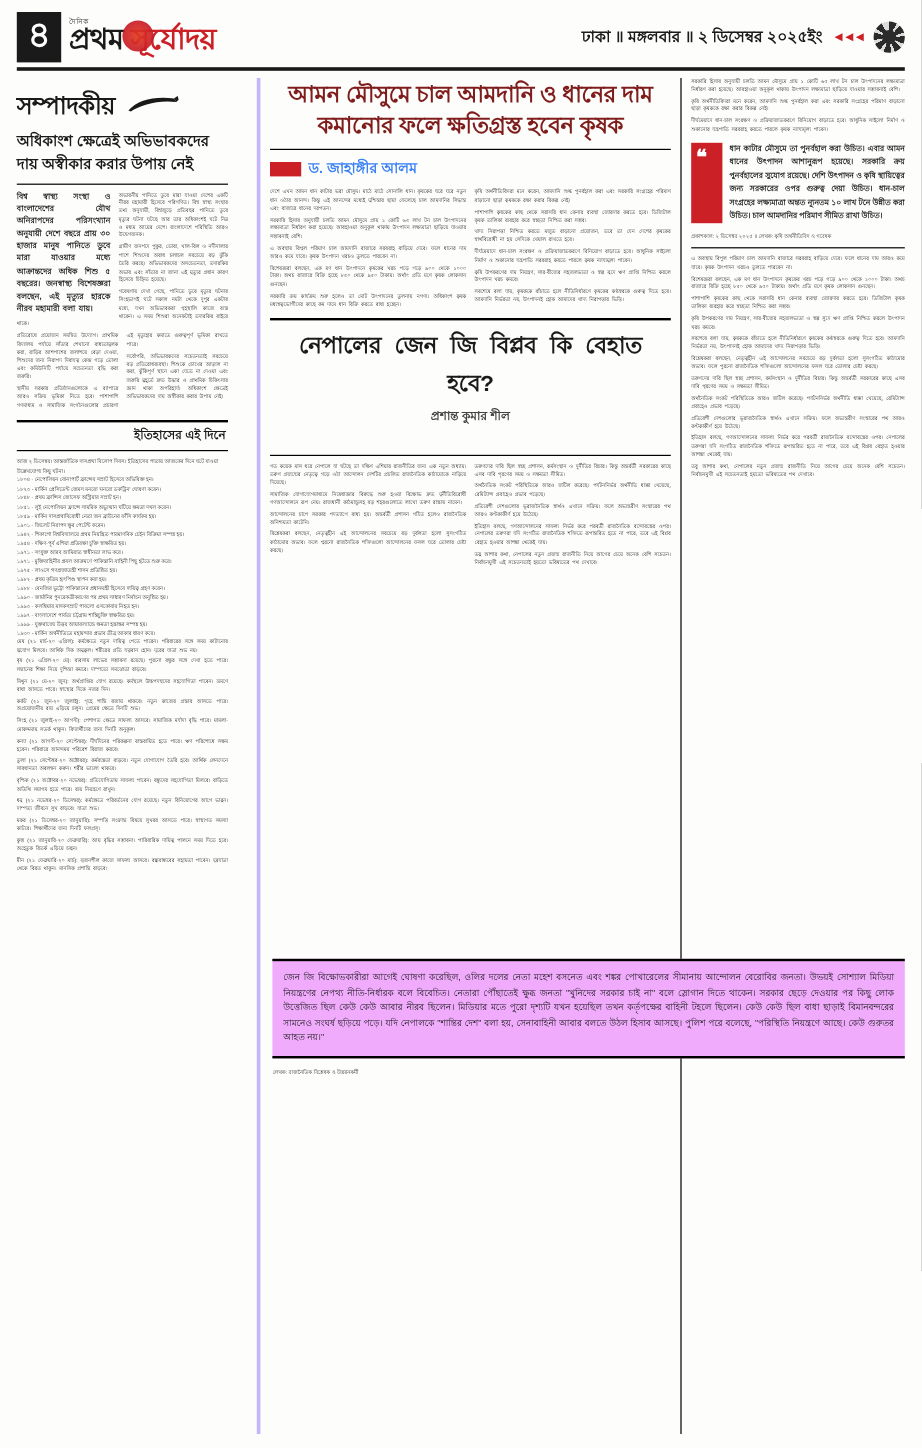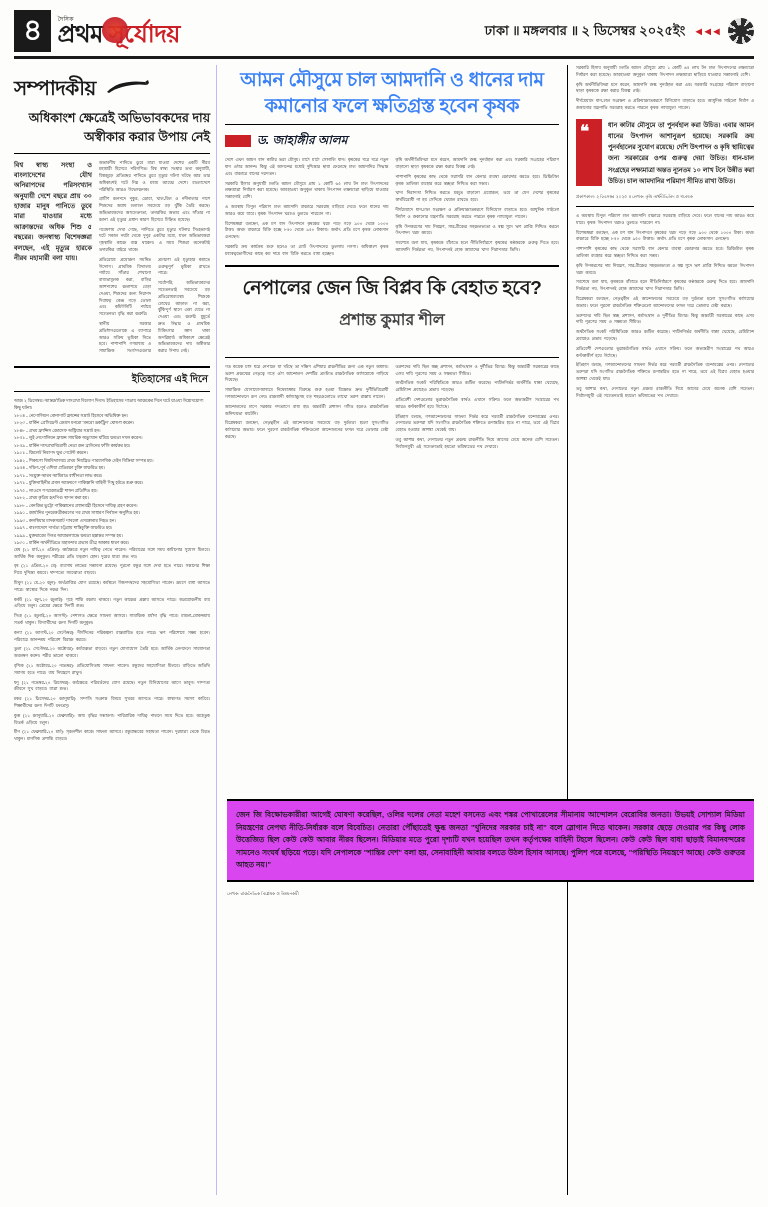--- a/index.html
+++ b/index.html
@@ -29,73 +29,73 @@
   .chev{color:#cc2027;font-size:11px;letter-spacing:-2px;}
   .emblem{
     width:26px;height:26px;border-radius:50%;
     background:conic-gradient(#2b2b2b 0 8%,#dcdcdc 0 12%,#2b2b2b 0 20%,#dcdcdc 0 24%,#2b2b2b 0 32%,#dcdcdc 0 36%,#2b2b2b 0 44%,#dcdcdc 0 48%,#2b2b2b 0 56%,#dcdcdc 0 60%,#2b2b2b 0 68%,#dcdcdc 0 72%,#2b2b2b 0 80%,#dcdcdc 0 84%,#2b2b2b 0 92%,#dcdcdc 0 100%);
     position:relative;
   }
   .emblem:after{content:"";position:absolute;inset:7px;border-radius:50%;background:#2b2b2b;}
 
   
   .body-grid{display:flex;gap:0;margin-top:6px;height:1130px;}
-  .col-left{width:203px;padding-right:6px;border-right:1px solid #c4b5fd;box-sizing:border-box;}
+  .col-left{width:203px;padding-right:24px;border-right:3px solid #c4b5fd;box-sizing:border-box;}
   .col-mid{width:350px;padding:0 8px;box-sizing:border-box;}
   .col-right{width:187px;padding-left:8px;border-left:1px solid #000;box-sizing:border-box;}
 
   
   .tx{font-size:4.2px;line-height:1.62;color:#2a2a2a;text-align:justify;word-spacing:1px;}
   .tx p{margin:0 0 3px 0;}
   .cols2{column-count:2;column-gap:7px;column-rule:0;}
 
   
   .ed-title{font-size:20px;font-weight:bold;color:#1a1a1a;margin:8px 0 0 0;letter-spacing:-.5px;}
   .pen{display:inline-block;margin-left:4px;}
-  .ed-sub{font-size:12.5px;font-weight:bold;text-align:right;line-height:1.5;color:#1a1a1a;margin-top:3px;}
+  .ed-sub{font-size:12.5px;font-weight:bold;line-height:1.5;color:#1a1a1a;margin-top:3px;}
   .rule-thin{border-top:1px solid #000;margin:6px 0;}
   .rule-thick{border-top:2px solid #000;margin:6px 0;}
 
   .pullquote-left{
     font-size:6.5px;font-weight:bold;line-height:1.6;color:#1a1a1a;text-align:justify;
     width:78px;float:left;margin:0 7px 3px 0;
   }
 
   
   .sec-head{
     border-top:2px solid #000;border-bottom:1px solid #000;
     font-size:10px;font-weight:bold;padding:3px 2px;margin:9px 0 5px 0;color:#1a1a1a;text-align:right;
   }
   .daylist{font-size:4.3px;line-height:1.75;color:#2a2a2a;}
   .daylist div{margin:0;}
 
   
   .lead-head{
-    font-size:19px;font-weight:bold;line-height:1.35;color:#3b82f6;text-align:center;
+    font-size:19px;font-weight:bold;line-height:1.35;color:#7f1d1d;text-align:center;
     letter-spacing:-.3px;margin:2px 0 4px 0;
   }
   .byline-box{display:flex;align-items:center;gap:6px;margin:6px 0 6px 0;}
   .byline-bar{width:26px;height:12px;background:#cc2027;}
-  .byline-name{font-size:12px;font-weight:bold;color:#0f172a;font-style:italic;}
+  .byline-name{font-size:12px;font-weight:bold;color:#3b82f6;}
 
   .head2{
-    font-size:19px;font-weight:bold;text-align:center;color:#1a1a1a;margin:4px 0 2px 0;letter-spacing:-.3px;
-  }
-  .head2-by{font-size:16px;font-weight:bold;text-align:center;color:#444;margin-bottom:23px;}
+    font-size:19px;font-weight:bold;text-align:center;color:#1a1a1a;margin:4px 0 2px 0;letter-spacing:-.3px;font-family:Liberation Mono, monospace;
+  }
+  .head2-by{font-size:10px;font-weight:bold;text-align:center;color:#444;margin-bottom:23px;}
 
   
   .quote-block{display:flex;gap:6px;margin:7px 0;}
   .quote-red{width:26px;background:#cc2027;flex:none;position:relative;}
   .quote-red .qm{color:#fff;font-size:17px;font-weight:bold;position:absolute;top:4px;left:4px;line-height:1;}
   .quote-txt{font-size:6.4px;line-height:1.75;font-weight:bold;color:#1a1a1a;text-align:justify;}
 
   
   .greybox{
-    background:#d946ef;border-top:2px solid #000;border-bottom:2px solid #000;
-    padding:8px 9px;font-size:7.4px;line-height:1.7;font-weight:bold;color:#1a1a1a;text-align:justify;
+    background:#f0abfc;border-top:2px solid #000;border-bottom:2px solid #000;
+    padding:8px 9px;font-size:7.4px;line-height:1.7;font-weight:normal;color:#1a1a1a;text-align:justify;
     margin:8px 0;
   }
   .footer-credit{font-size:4.4px;color:#333;margin-top:4px;line-height:1.6;}
 </style>
 </head>
 <body>
 
 <div class="page">
 
   <div class="masthead">

